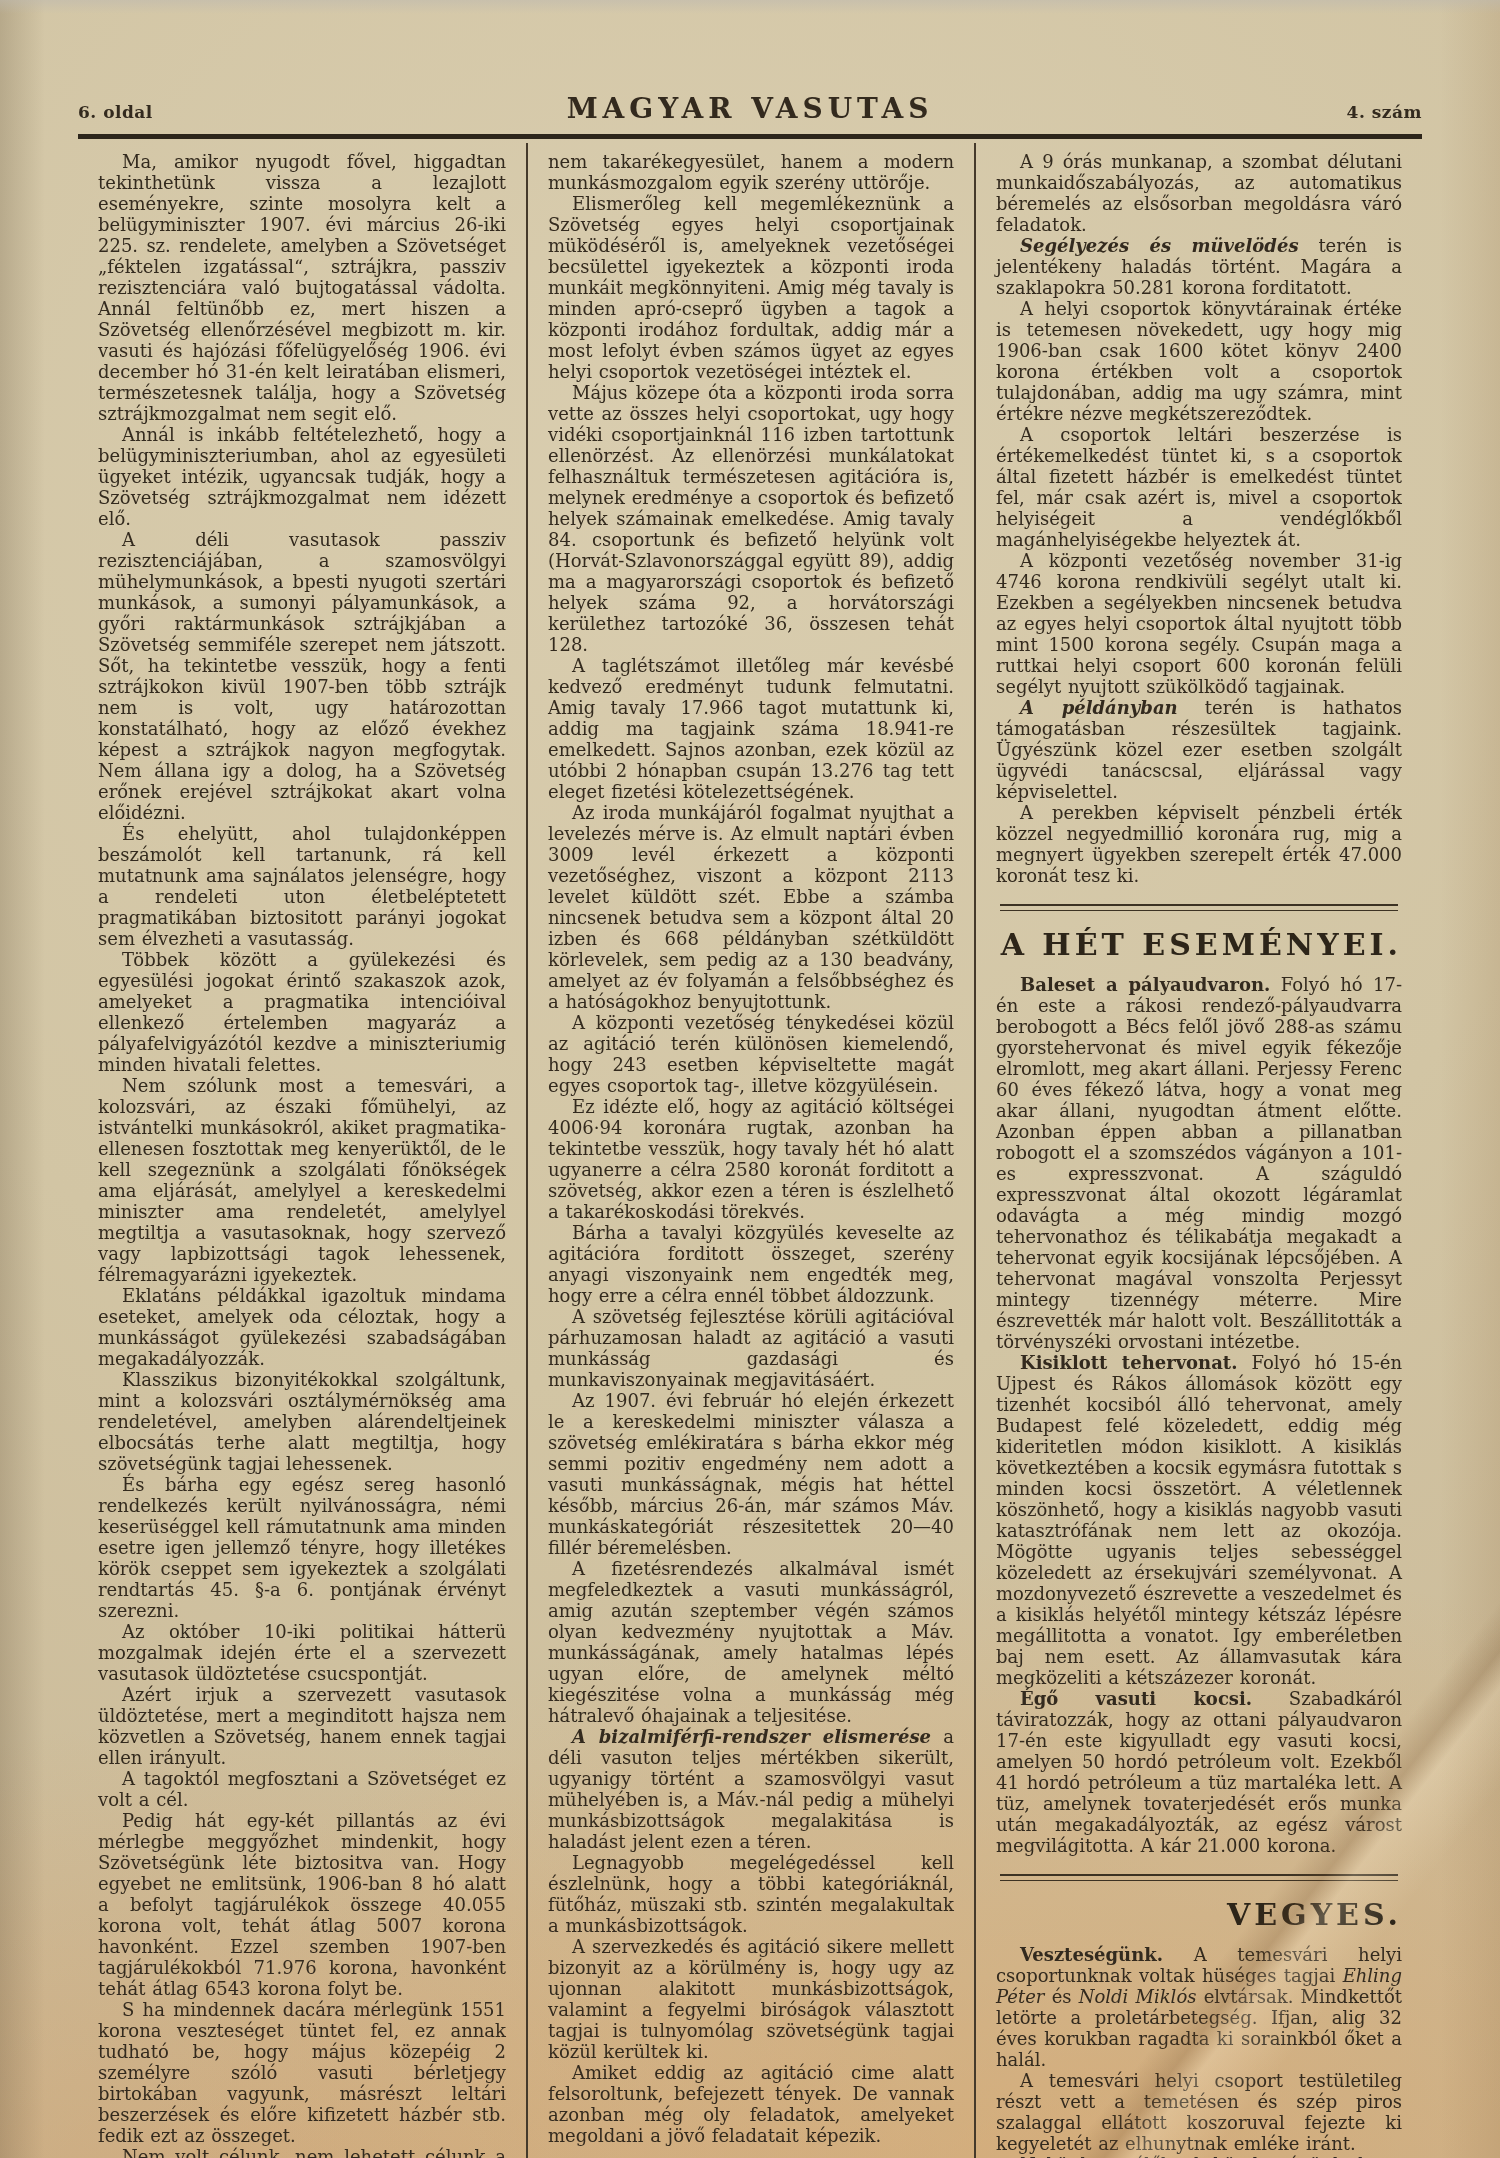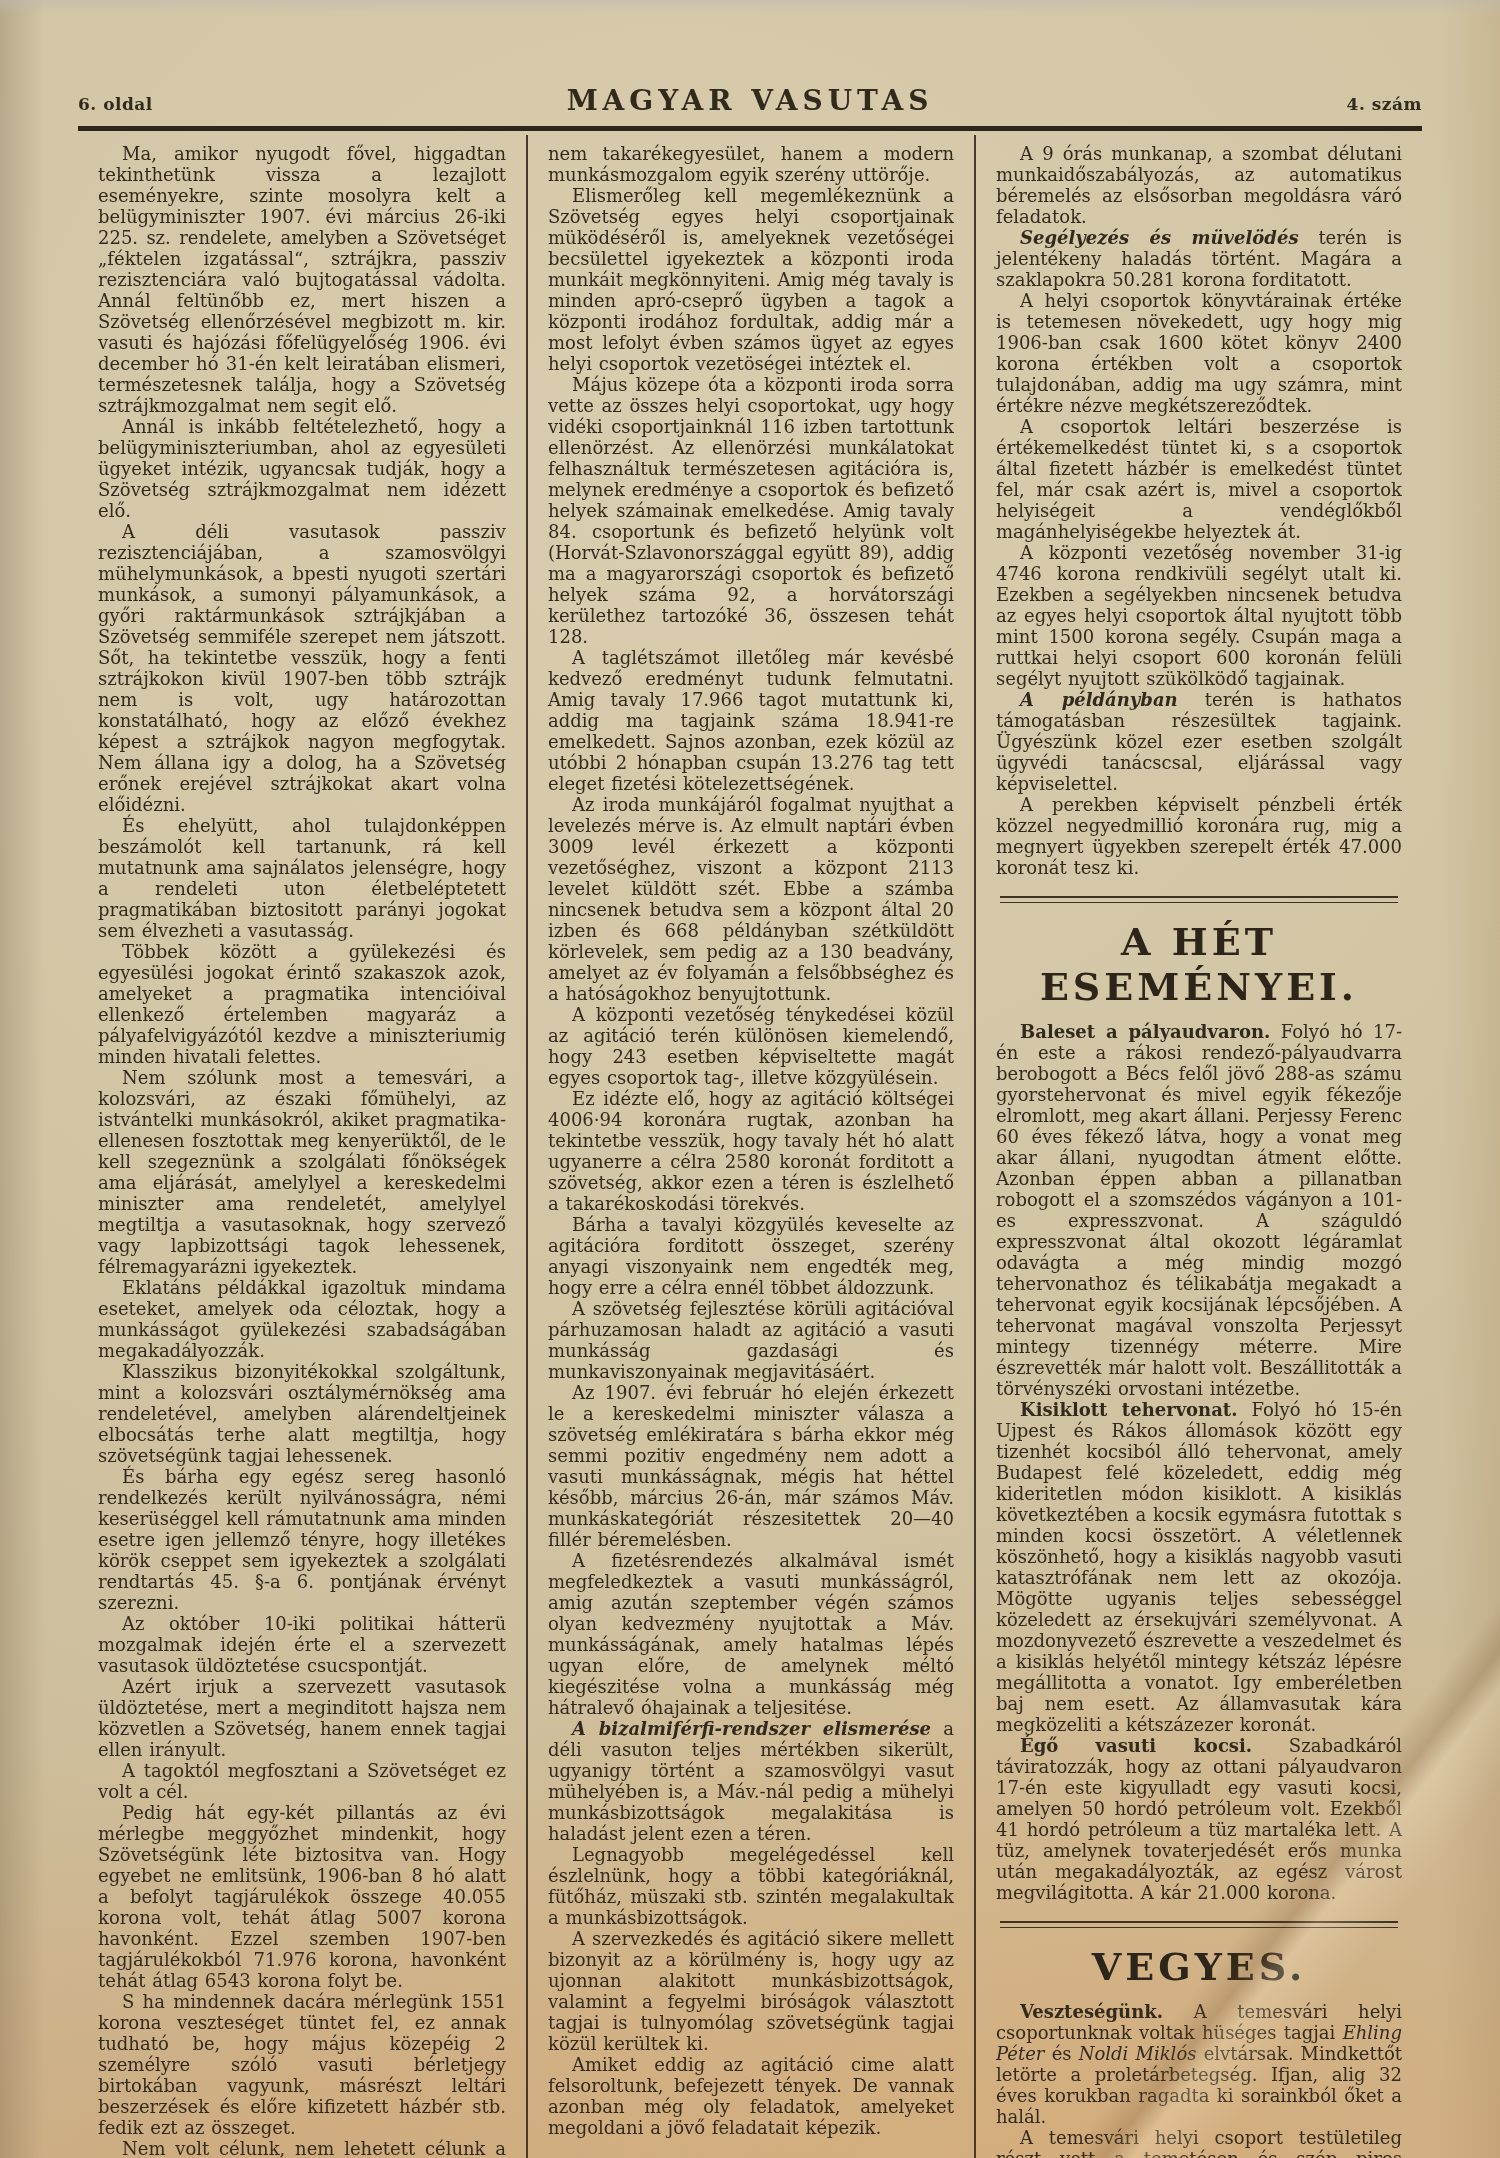--- a/index.html
+++ b/index.html
@@ -11,36 +11,36 @@
       linear-gradient(90deg, rgba(70,52,30,.20) 0px, rgba(70,52,30,0) 45px),
       linear-gradient(270deg, rgba(140,100,55,.16) 0px, rgba(140,100,55,0) 60px),
       radial-gradient(90% 45% at 72% 103%, rgba(223,158,90,.50) 0%, rgba(223,158,90,0) 70%),
       radial-gradient(70% 35% at 15% 104%, rgba(214,150,88,.40) 0%, rgba(214,150,88,0) 70%),
       radial-gradient(130% 85% at 45% 22%, #d9cdaf 0%, #d2c5a4 50%, #c9b795 100%);
   }
   .page::after{ 
     content:"";position:absolute;right:0;bottom:0;width:420px;height:700px;pointer-events:none;
     background:linear-gradient(128deg, rgba(0,0,0,0) 55%, rgba(110,75,40,.22) 59%, rgba(255,240,210,.25) 62%, rgba(0,0,0,0) 70%);
   }
-  .masthead{display:grid;grid-template-columns:1fr auto 1fr;align-items:baseline;width:1344px;margin:0 auto;padding-top:84px;}
+  .masthead{display:grid;grid-template-columns:1fr auto 1fr;align-items:baseline;width:1344px;margin:8px auto;padding-top:84px;}
   .page-num{font-size:17px;font-weight:bold;letter-spacing:.5px;}
   .issue-num{font-size:17px;font-weight:bold;text-align:right;letter-spacing:.5px;}
   .title{font-size:28px;font-weight:bold;letter-spacing:5px;margin:0;text-align:left;}
   .header-rule{width:1344px;margin:9px auto 0;height:5px;background:#2d261b;}
   .columns{width:1344px;margin:4px auto 0;display:grid;grid-template-columns:1fr 1fr 1fr;}
   .col{padding:8px 20px 0 20px;}
   .col + .col{border-left:2px solid #453a2b;}
   .para{margin:0;font-size:18px;line-height:21px;text-align:justify;text-indent:24px;
         word-spacing:1px;}
   .para.cont{text-indent:0;}
   .seg-b{font-weight:bold;}
   .seg-i{font-style:italic;}
   .seg-bi{font-weight:bold;font-style:italic;}
   .double-rule{height:4px;border-top:2px solid #3c3223;border-bottom:1px solid #3c3223;margin:18px 4px 0 4px;}
-  .section-heading{text-align:center;font-weight:bold;color:#2d2519;font-size:38px;letter-spacing:4px;margin:16px 0 12px 0;}
+  .section-heading{text-align:right;font-weight:bold;color:#2d2519;font-size:30px;letter-spacing:4px;margin:16px 0 12px 0;}
 </style>
 </head>
 <body>
 
 <div class="page">
   <header class="masthead">
     <span class="page-num">6. oldal</span>
     <h1 class="title">MAGYAR VASUTAS</h1>
     <span class="issue-num">4. szám</span>
   </header>

